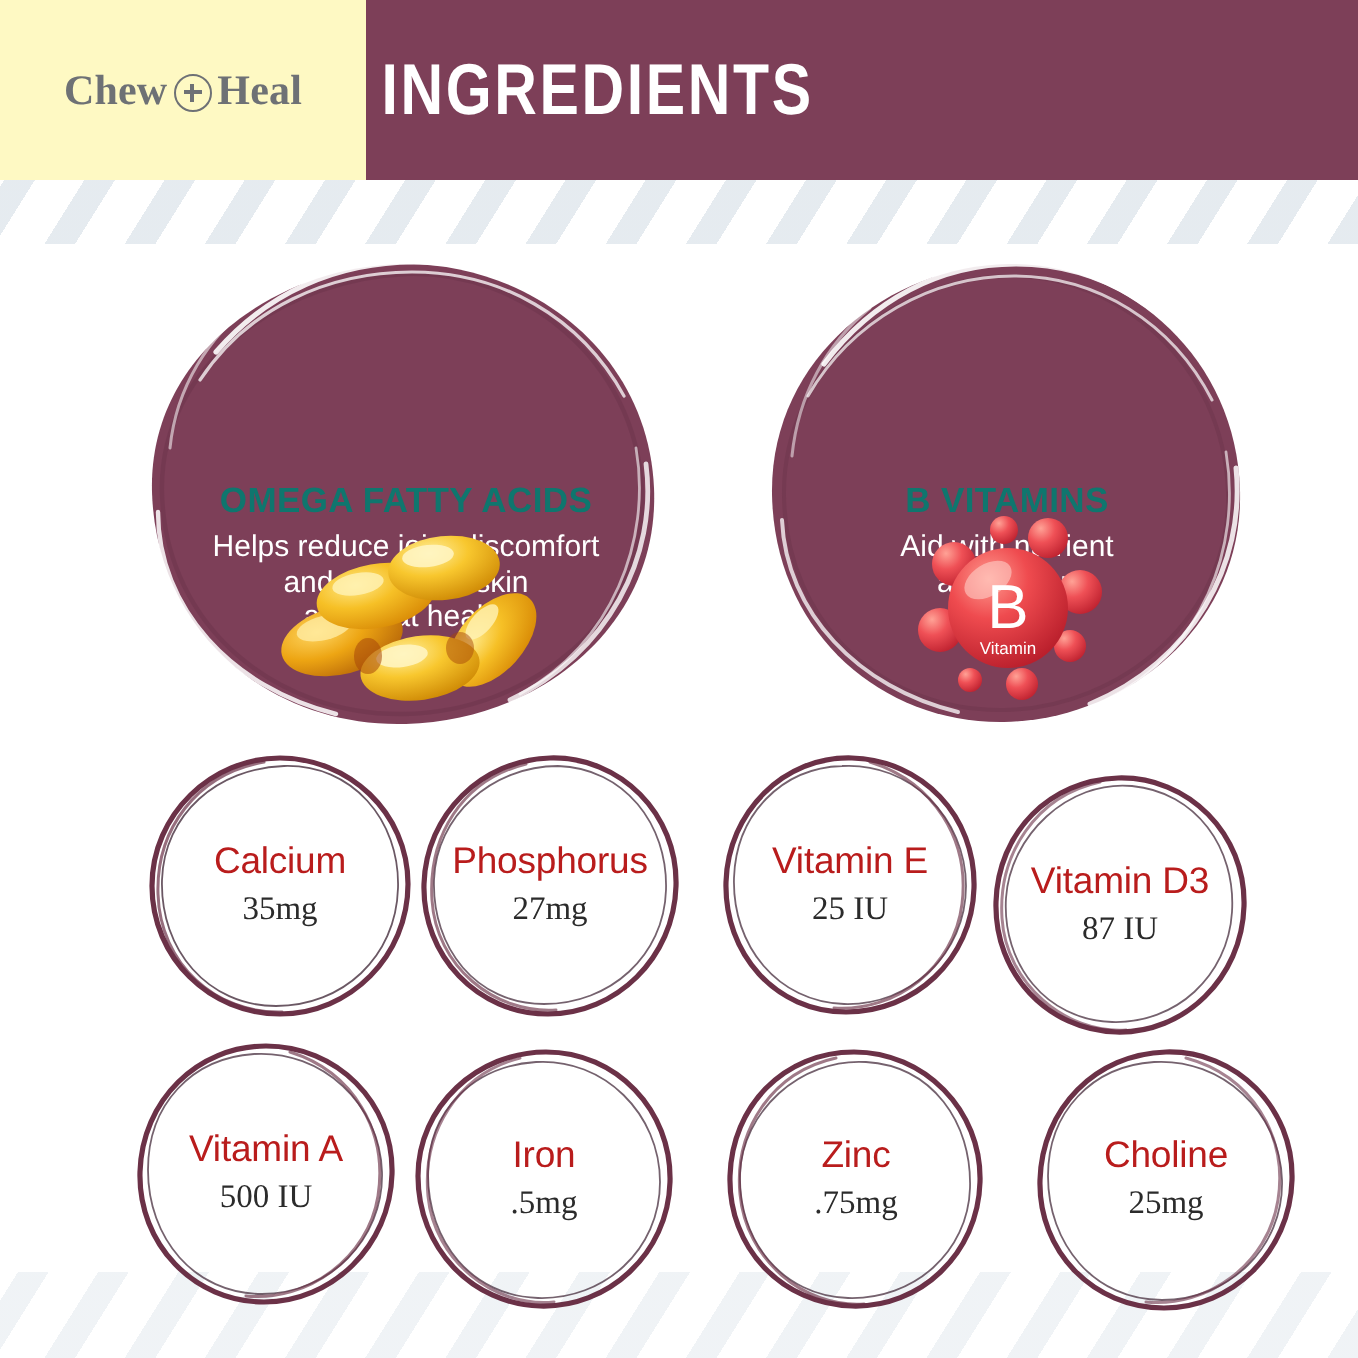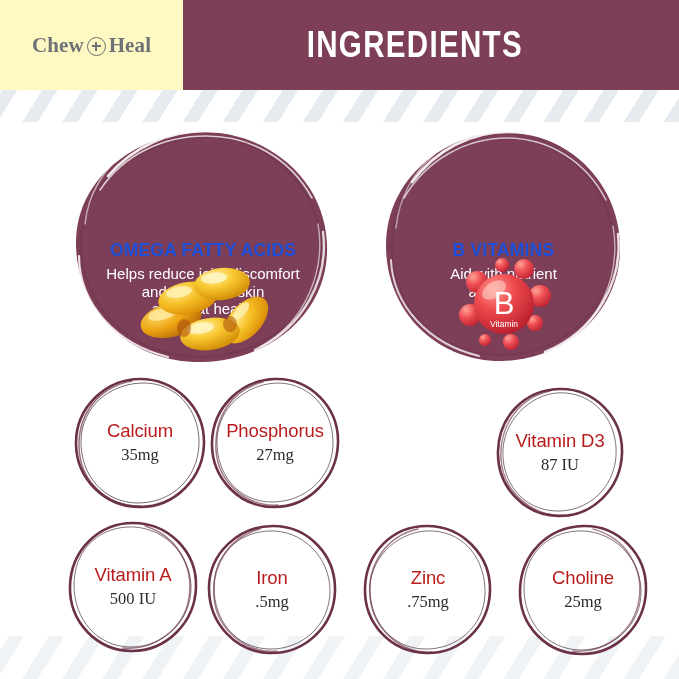--- a/index.html
+++ b/index.html
@@ -94,21 +94,20 @@
   }
   #logo .plus-mark::before { width: 9px; height: 2.6px; }
   #logo .plus-mark::after  { width: 2.6px; height: 9px; }
 
   #header-band {
     flex: 1 1 auto;
     height: 90px;
     background: #7d3f58;
     display: flex;
     align-items: center;
-    justify-content: center;
   }
   #header-title {
     color: #ffffff;
     font-size: 36px;
     font-weight: bold;
     letter-spacing: 1.6px;
     transform: scaleX(0.82);
     transform-origin: center;
     white-space: nowrap;
     position: relative;
@@ -131,21 +130,21 @@
     width: 100%; height: 100%;
     display: flex;
     flex-direction: column;
     align-items: center;
   }
   .hero-art {
     position: relative;
     width: 100%;
   }
   .hero-title {
-    color: #1d4ed8;
+    color: #0f766e;
     font-weight: bold;
     font-size: 17.5px;
     letter-spacing: 0.2px;
     text-align: center;
     white-space: nowrap;
   }
   .hero-desc {
     color: #ffffff;
     font-size: 15px;
     line-height: 1.18;
@@ -363,20 +362,31 @@
       <path d="M70 5 C105 4 134 33 133 69 C132 105 103 133 69 133 C34 133 6 104 7 68 C8 33 36 6 70 5" fill="none" stroke="#6b3147" stroke-width="2.6" stroke-linecap="round"></path>
       <path d="M74 9 C107 10 129 38 128 71 C127 104 100 128 67 128 C33 128 11 100 12 66 C13 34 41 9 74 9" fill="none" stroke="#3a2030" stroke-width="0.9" opacity="0.7"></path>
       <path d="M58 8 C26 16 9 44 11 76 C13 109 42 133 73 131" fill="none" stroke="#6b3147" stroke-width="1.5" opacity="0.65" stroke-linecap="round"></path>
     </svg>
     <div class="nut-text">
       <span class="nut-name">Phosphorus</span>
       <span class="nut-value">27mg</span>
     </div>
   </div>
 
+  <div class="nut" style="left:355px; top:374px;">
+    <svg class="nut-ring" viewBox="0 0 140 138">
+      <path d="M71 5 C106 6 133 34 132 70 C131 106 102 132 68 132 C33 132 7 103 8 67 C9 32 37 4 71 5" fill="none" stroke="#6b3147" stroke-width="2.6" stroke-linecap="round"></path>
+      <path d="M66 9 C100 7 128 35 128 69 C128 103 100 129 67 128 C34 127 11 99 12 65 C13 33 36 10 66 9" fill="none" stroke="#3a2030" stroke-width="0.9" opacity="0.7"></path>
+      <path d="M80 7 C112 17 130 46 126 78 C122 110 93 132 62 130" fill="none" stroke="#6b3147" stroke-width="1.5" opacity="0.65" stroke-linecap="round"></path>
+    </svg>
+    <div class="nut-text">
+      <span class="nut-name">Vitamin E</span>
+      <span class="nut-value">25 IU</span>
+    </div>
+  </div>
 
   <div class="nut" style="left:490px; top:384px;">
     <svg class="nut-ring" viewBox="0 0 140 138">
       <path d="M69 5 C104 4 133 33 132 69 C131 105 102 133 68 132 C34 131 7 103 8 67 C9 32 35 6 69 5" fill="none" stroke="#6b3147" stroke-width="2.6" stroke-linecap="round"></path>
       <path d="M76 9 C108 12 128 40 126 72 C124 104 98 128 66 127 C33 126 11 98 13 65 C15 34 44 6 76 9" fill="none" stroke="#3a2030" stroke-width="0.9" opacity="0.7"></path>
       <path d="M60 7 C28 14 9 43 11 75 C13 108 43 133 73 131" fill="none" stroke="#6b3147" stroke-width="1.5" opacity="0.6" stroke-linecap="round"></path>
     </svg>
     <div class="nut-text">
       <span class="nut-name">Vitamin D3</span>
       <span class="nut-value">87 IU</span>

